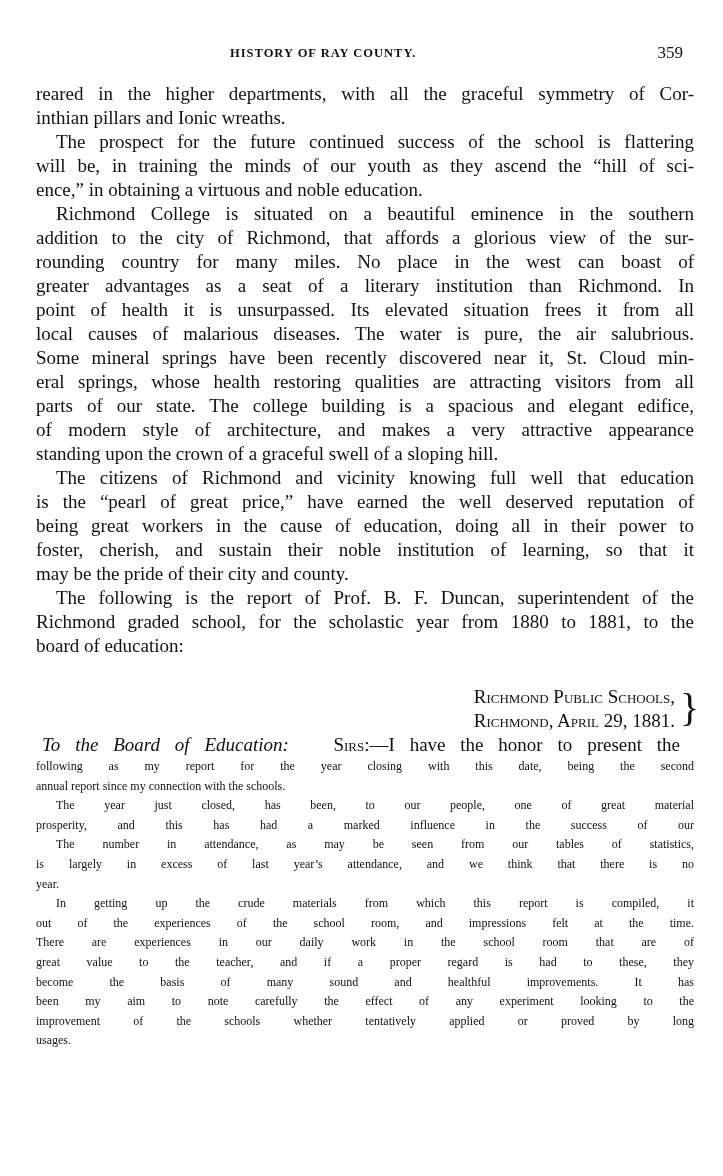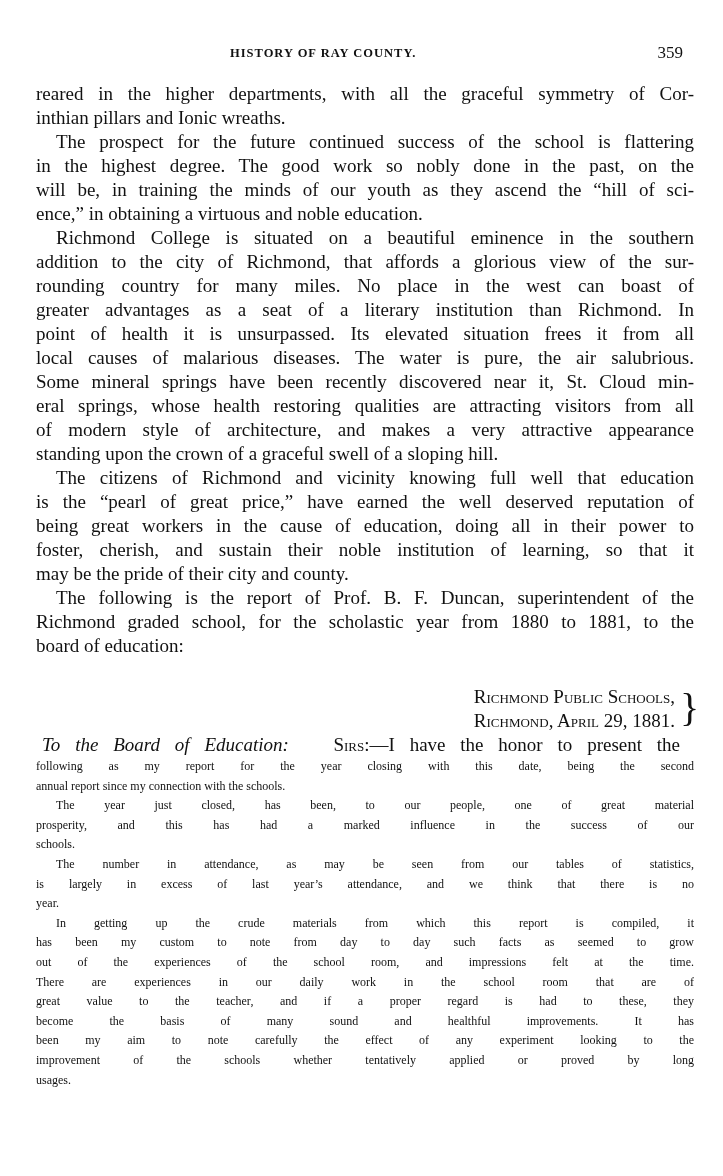--- a/index.html
+++ b/index.html
@@ -27,31 +27,31 @@
 
 <div class="header">
   <span class="running-title">HISTORY OF RAY COUNTY.</span>
   <span class="page-number">359</span>
 </div>
 
 <div class="body sec1" id="sec1">
     <span class="line">reared in the higher departments, with all the graceful symmetry of Cor-</span>
     <span class="line last">inthian pillars and Ionic wreaths.</span>
     <span class="line indent">The prospect for the future continued success of the school is flattering</span>
-    <span class="line">in the highest degree.  The good work so nobly done in the past, on the</span>
     <span class="line">will be, in training the minds of our youth as they ascend the “hill of sci-</span>
     <span class="line last">ence,” in obtaining a virtuous and noble education.</span>
     <span class="line indent">Richmond College is situated on a beautiful eminence in the southern</span>
     <span class="line">addition to the city of Richmond, that affords a glorious view of the sur-</span>
     <span class="line">rounding country for many miles.  No place in the west can boast of</span>
     <span class="line">greater advantages as a seat of a literary institution than Richmond.  In</span>
     <span class="line">point of health it is unsurpassed.  Its elevated situation frees it from all</span>
     <span class="line">local causes of malarious diseases.  The water is pure, the air salubrious.</span>
     <span class="line">Some mineral springs have been recently discovered near it, St. Cloud min-</span>
     <span class="line">eral springs, whose health restoring qualities are attracting visitors from all</span>
+    <span class="line">parts of our state.  The college building is a spacious and elegant edifice,</span>
     <span class="line">of modern style of architecture, and makes a very attractive appearance</span>
     <span class="line last">standing upon the crown of a graceful swell of a sloping hill.</span>
     <span class="line indent">The citizens of Richmond and vicinity knowing full well that education</span>
     <span class="line">is the “pearl of great price,” have earned the well deserved reputation of</span>
     <span class="line">being great workers in the cause of education, doing all in their power to</span>
     <span class="line">foster, cherish, and sustain their noble institution of learning, so that it</span>
     <span class="line last">may be the pride of their city and county.</span>
     <span class="line indent">The following is the report of Prof. B. F. Duncan, superintendent of the</span>
     <span class="line">Richmond graded school, for the scholastic year from 1880 to 1881, to the</span>
     <span class="line last">board of education:</span>
@@ -65,26 +65,24 @@
   <i>To the Board of Education:</i>
   <span>&nbsp;</span>
   <span class="sc">Sirs:</span><span>—I have the honor to present the</span>
 </div>
 
 <div class="body sec2" id="sec2">
     <span class="line">following as my report for the year closing with this date, being the second</span>
     <span class="line last">annual report since my connection with the schools.</span>
     <span class="line indent">The year just closed, has been, to our people, one of great material</span>
     <span class="line">prosperity, and this has had a marked influence in the success of our</span>
-    <span class="line last">schools.</span>
     <span class="line indent">The number in attendance, as may be seen from our tables of statistics,</span>
     <span class="line">is largely in excess of last year’s attendance, and we think that there is no</span>
     <span class="line last">year.</span>
     <span class="line indent">In getting up the crude materials from which this report is compiled, it</span>
-    <span class="line">has been my custom to note from day to day such facts as seemed to grow</span>
     <span class="line">out of the experiences of the school room, and impressions felt at the time.</span>
     <span class="line">There are experiences in our daily work in the school room that are of</span>
     <span class="line">great value to the teacher, and if a proper regard is had to these, they</span>
     <span class="line">become the basis of many sound and healthful improvements.  It has</span>
     <span class="line">been my aim to note carefully the effect of any experiment looking to the</span>
     <span class="line">improvement of the schools whether tentatively applied or proved by long</span>
     <span class="line last">usages.</span>
   </div>
 
 </body></html>

